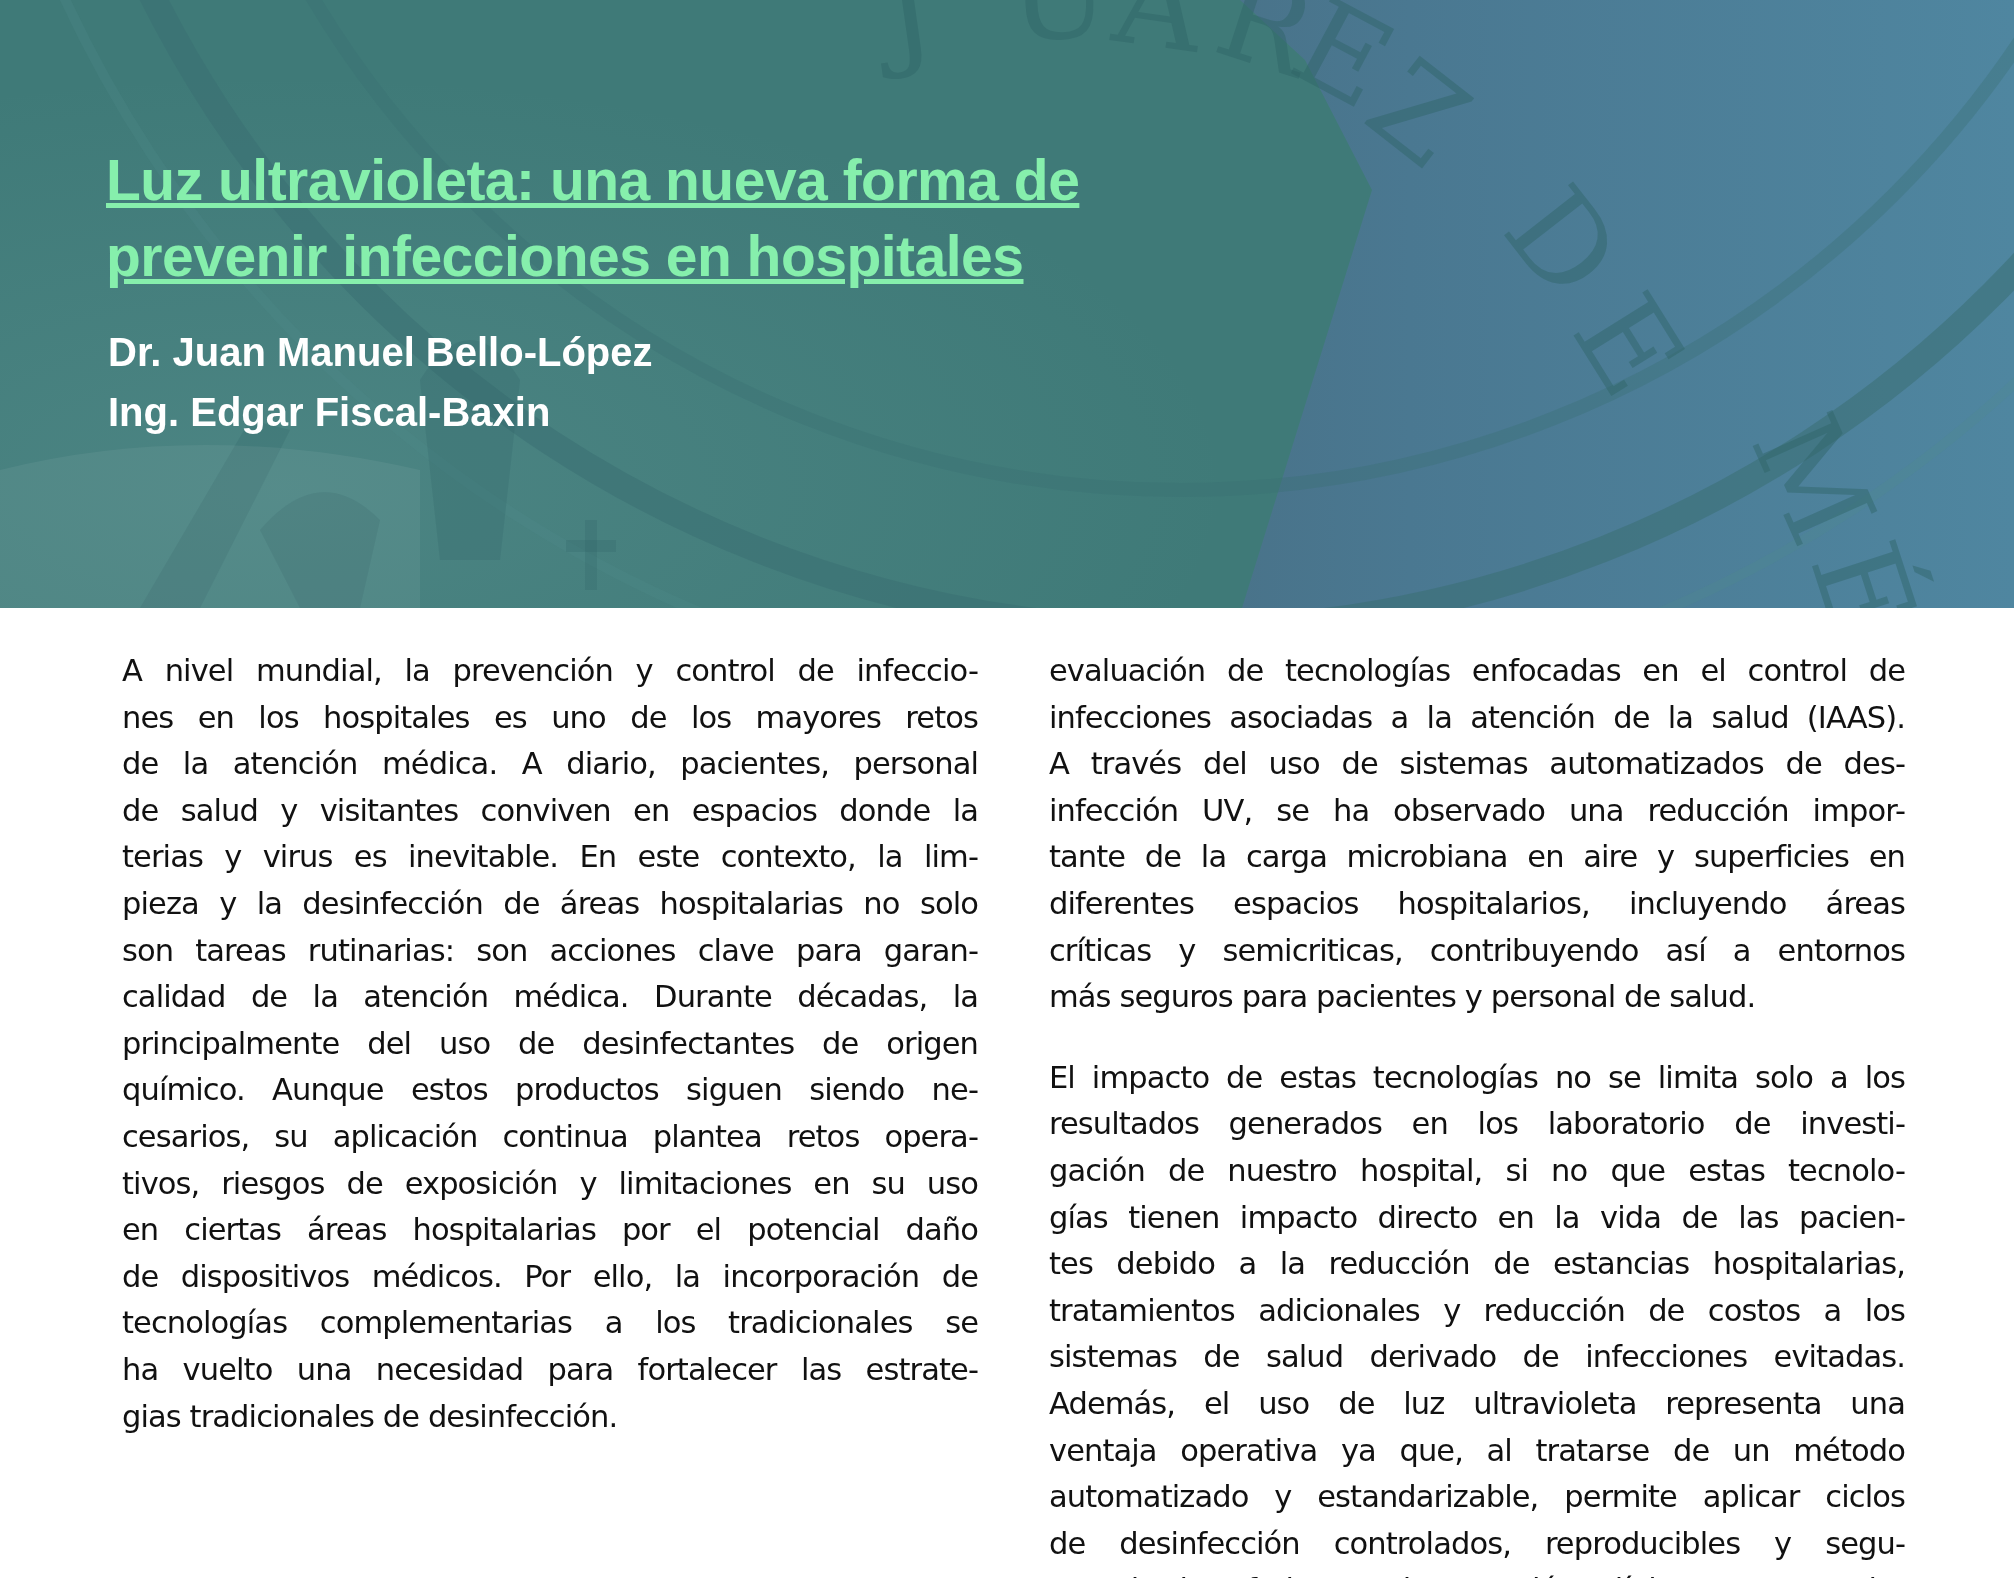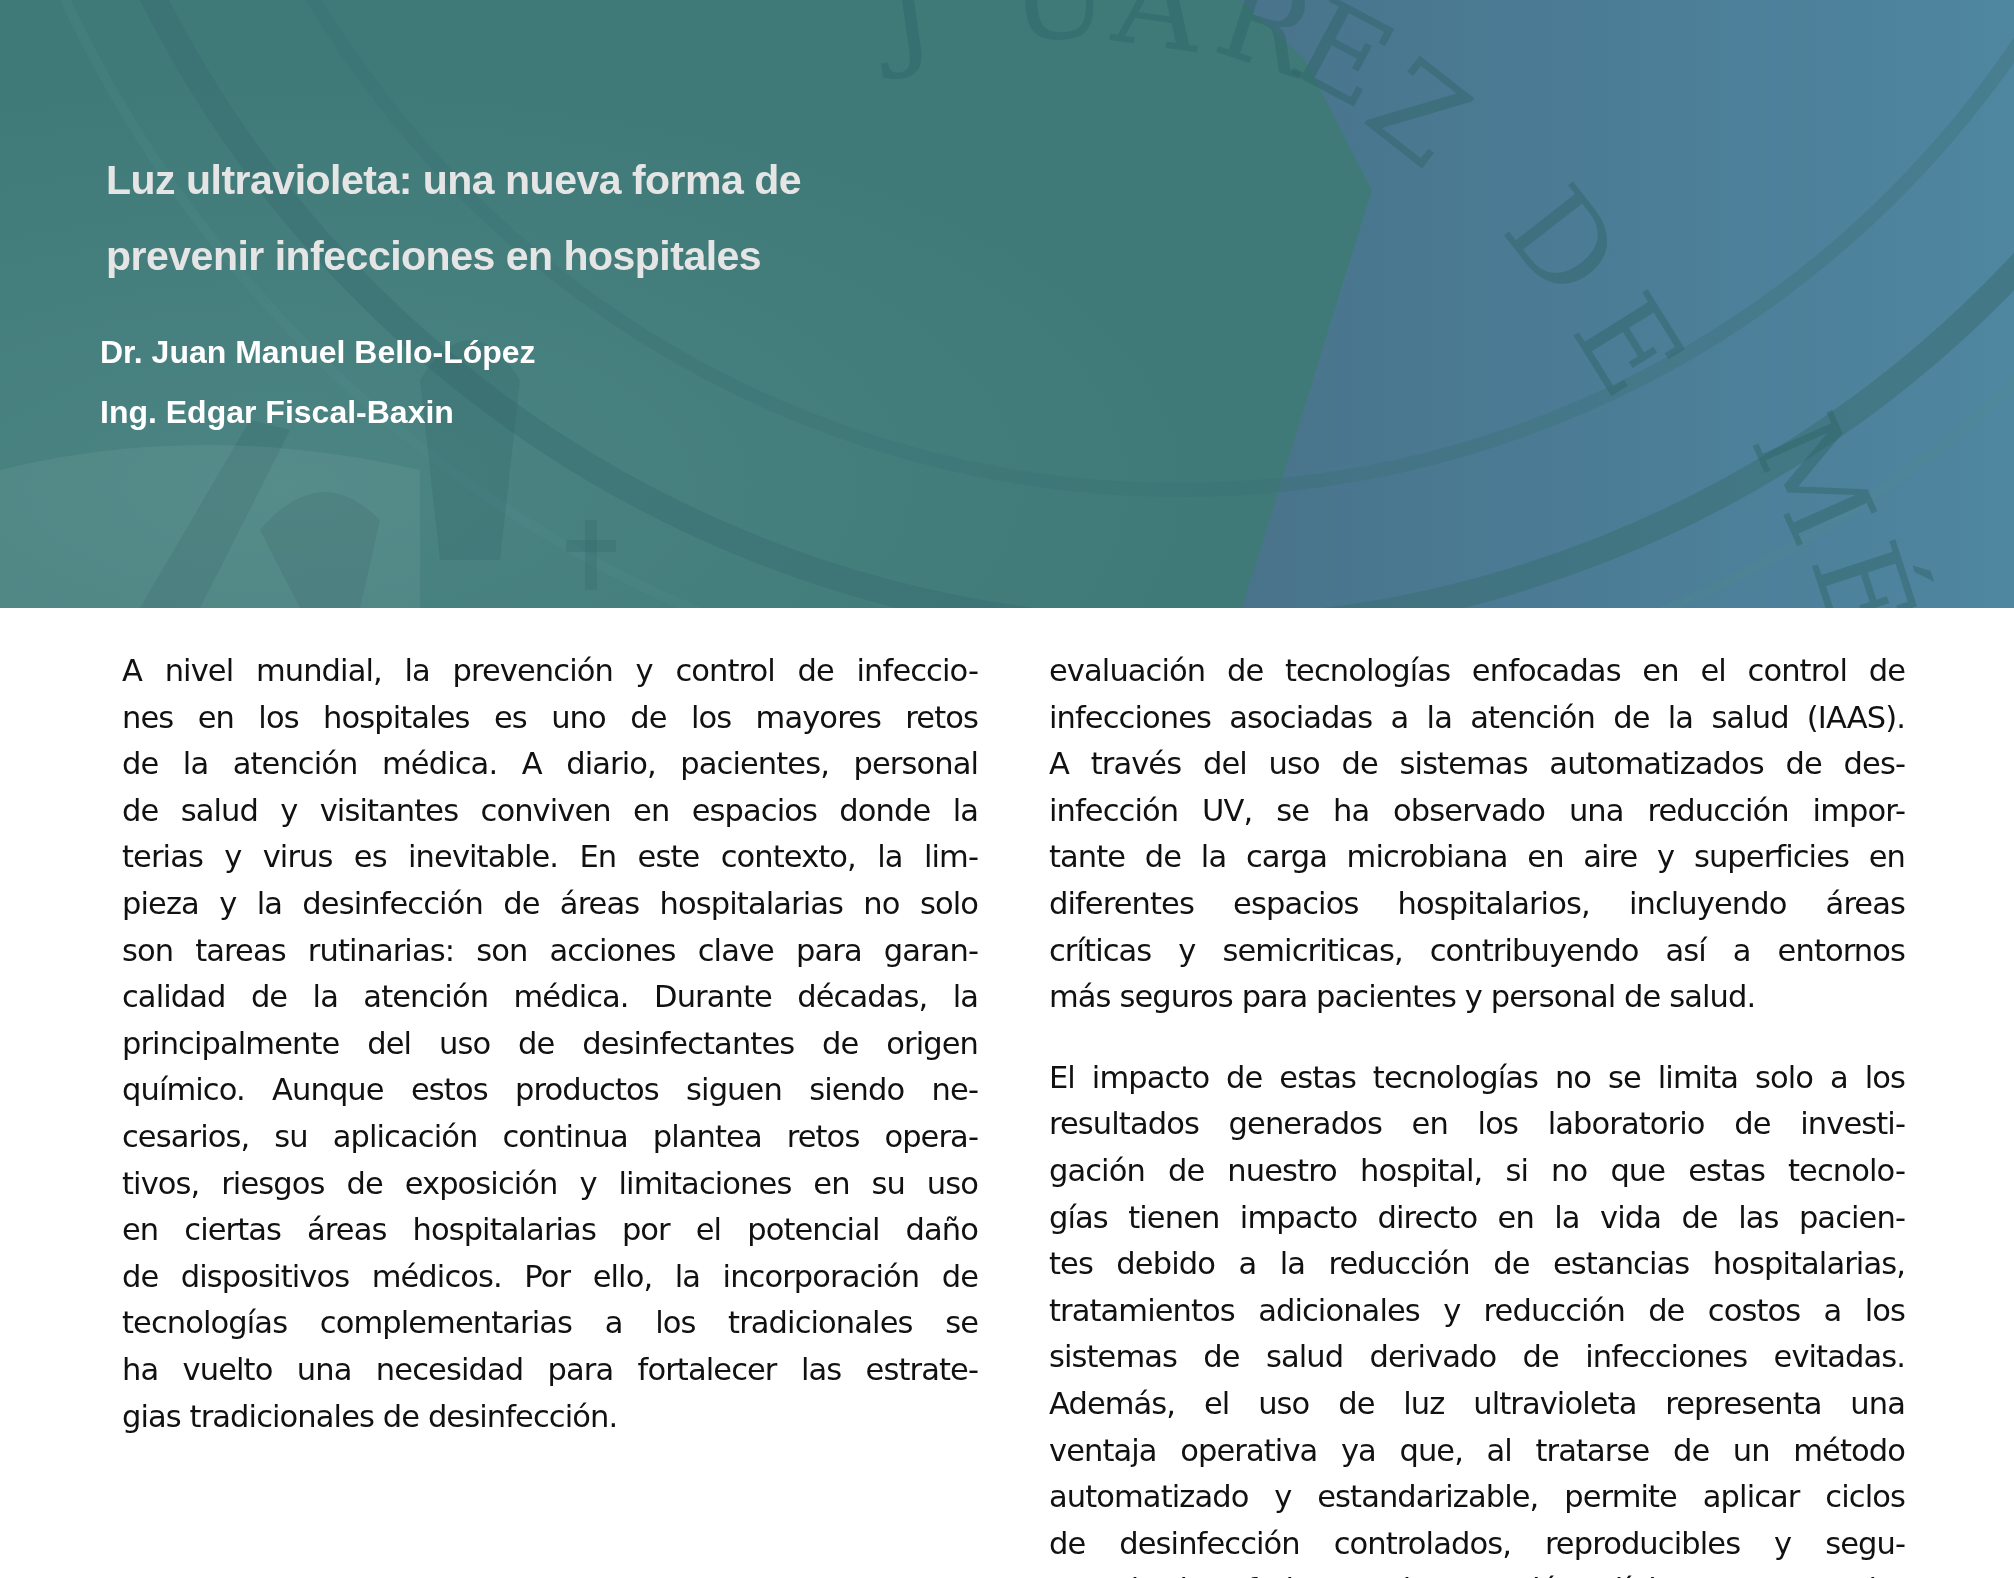--- a/index.html
+++ b/index.html
@@ -43,36 +43,37 @@
       width: 1400px;
       height: 608px;
       background: radial-gradient(ellipse at 20% 80%, rgba(120,170,170,0.22), rgba(0,0,0,0) 60%);
       pointer-events: none;
     }
     .title {
       position: absolute;
       left: 106px;
       top: 142px;
       margin: 0;
-      color: #e5e5e5;
+      color: #86efac;
       font-family: "Liberation Sans", sans-serif;
       font-weight: bold;
-      font-size: 41px;
+      font-size: 57px;
       line-height: 76px;
       letter-spacing: -0.5px;
+      text-decoration: underline;
     }
     .title span { display: block; white-space: nowrap; }
     .authors {
       position: absolute;
-      left: 100px;
+      left: 108px;
       top: 322px;
       color: #ffffff;
       font-family: "Liberation Sans", sans-serif;
       font-weight: bold;
-      font-size: 32px;
+      font-size: 40px;
       line-height: 60px;
     }
     .authors div { white-space: nowrap; }
 
     .col {
       position: absolute;
       top: 648px;
       width: 870px;
       color: #111111;
       font-family: "DejaVu Sans", sans-serif;

